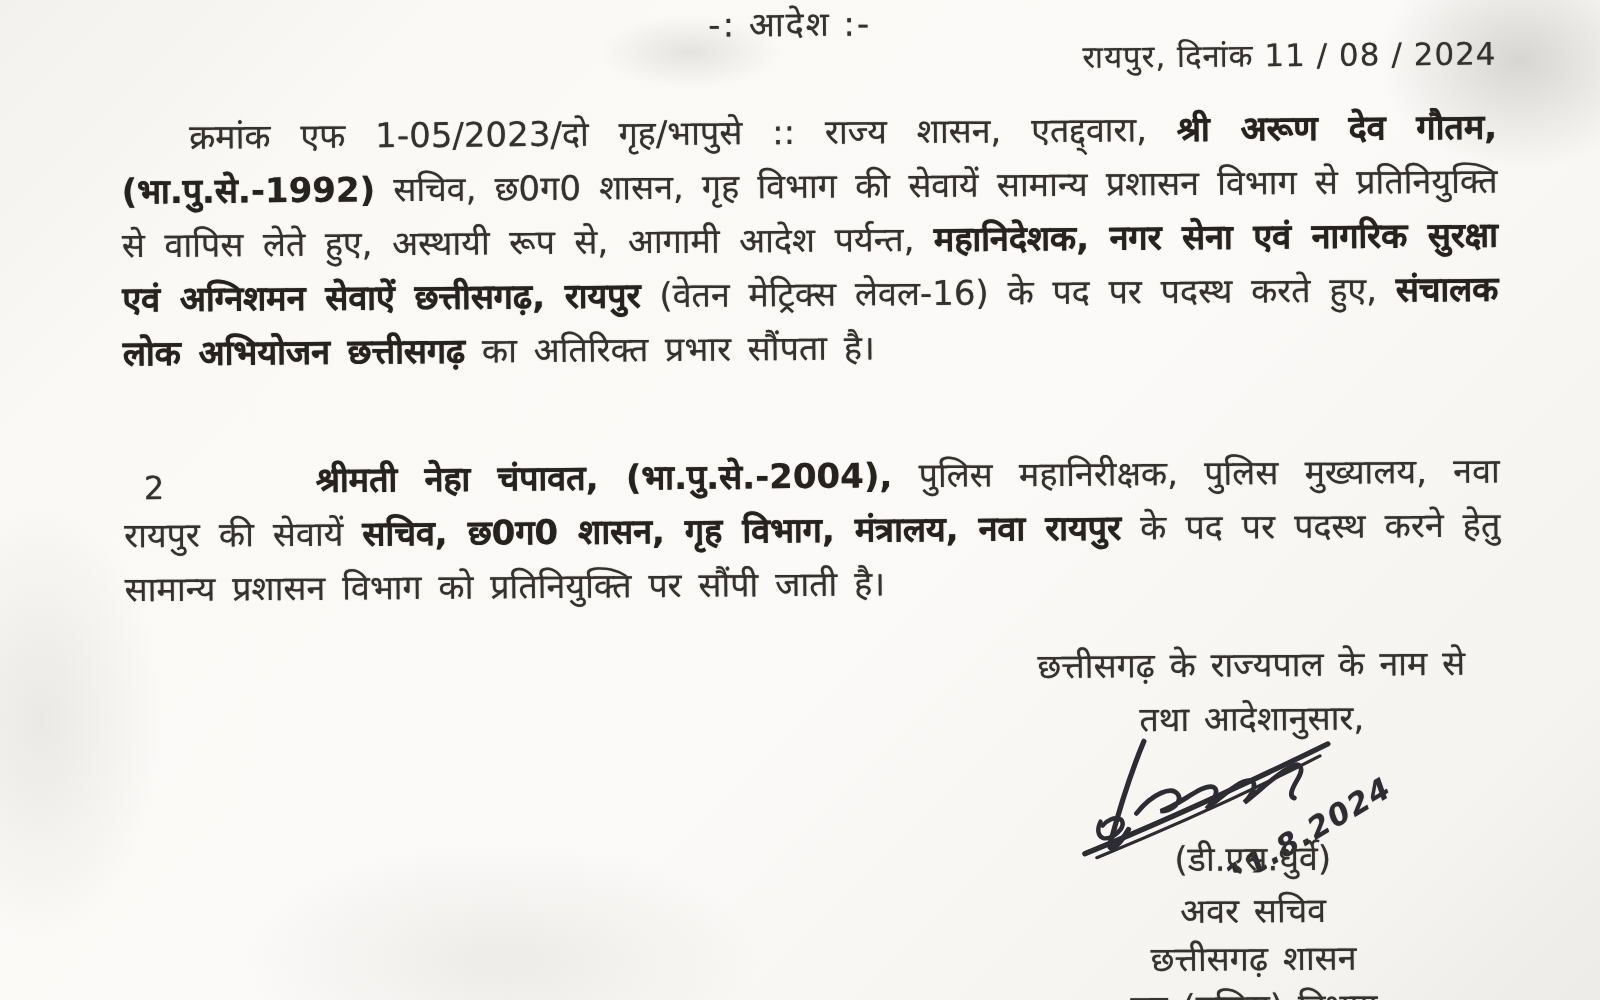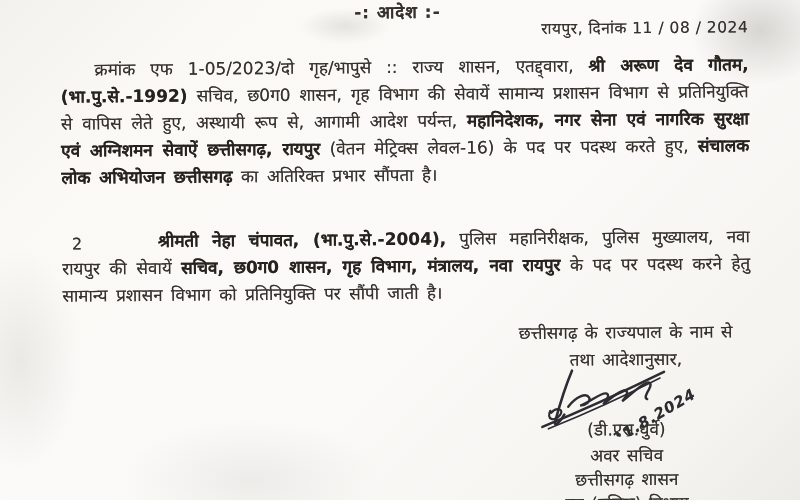--- a/index.html
+++ b/index.html
@@ -22,21 +22,21 @@
     background:radial-gradient(closest-side,rgba(165,162,154,.16),rgba(165,162,154,0));}
   .blob-smudge{left:300px;top:8px;width:90px;height:36px;
     background:radial-gradient(closest-side,rgba(150,148,142,.22),rgba(150,148,142,0));}
   .content{
     position:absolute;inset:0;
     transform:rotate(-0.45deg);
     text-shadow:0 0 .5px rgba(55,50,45,.65);
   }
   .doc-title{
     position:absolute;left:356px;top:0px;width:120px;
-    font-size:17px;font-weight:bold;letter-spacing:1px;white-space:nowrap;
+    font-size:17px;font-weight:normal;letter-spacing:1px;white-space:nowrap;
   }
   .dateline{
     position:absolute;right:50px;top:18px;
     font-size:15.5px;letter-spacing:.5px;white-space:nowrap;
   }
   .para{
     position:absolute;left:62px;width:688px;
     font-size:17px;line-height:27px;
     text-align:justify;text-justify:inter-word;
     word-spacing:3px;

